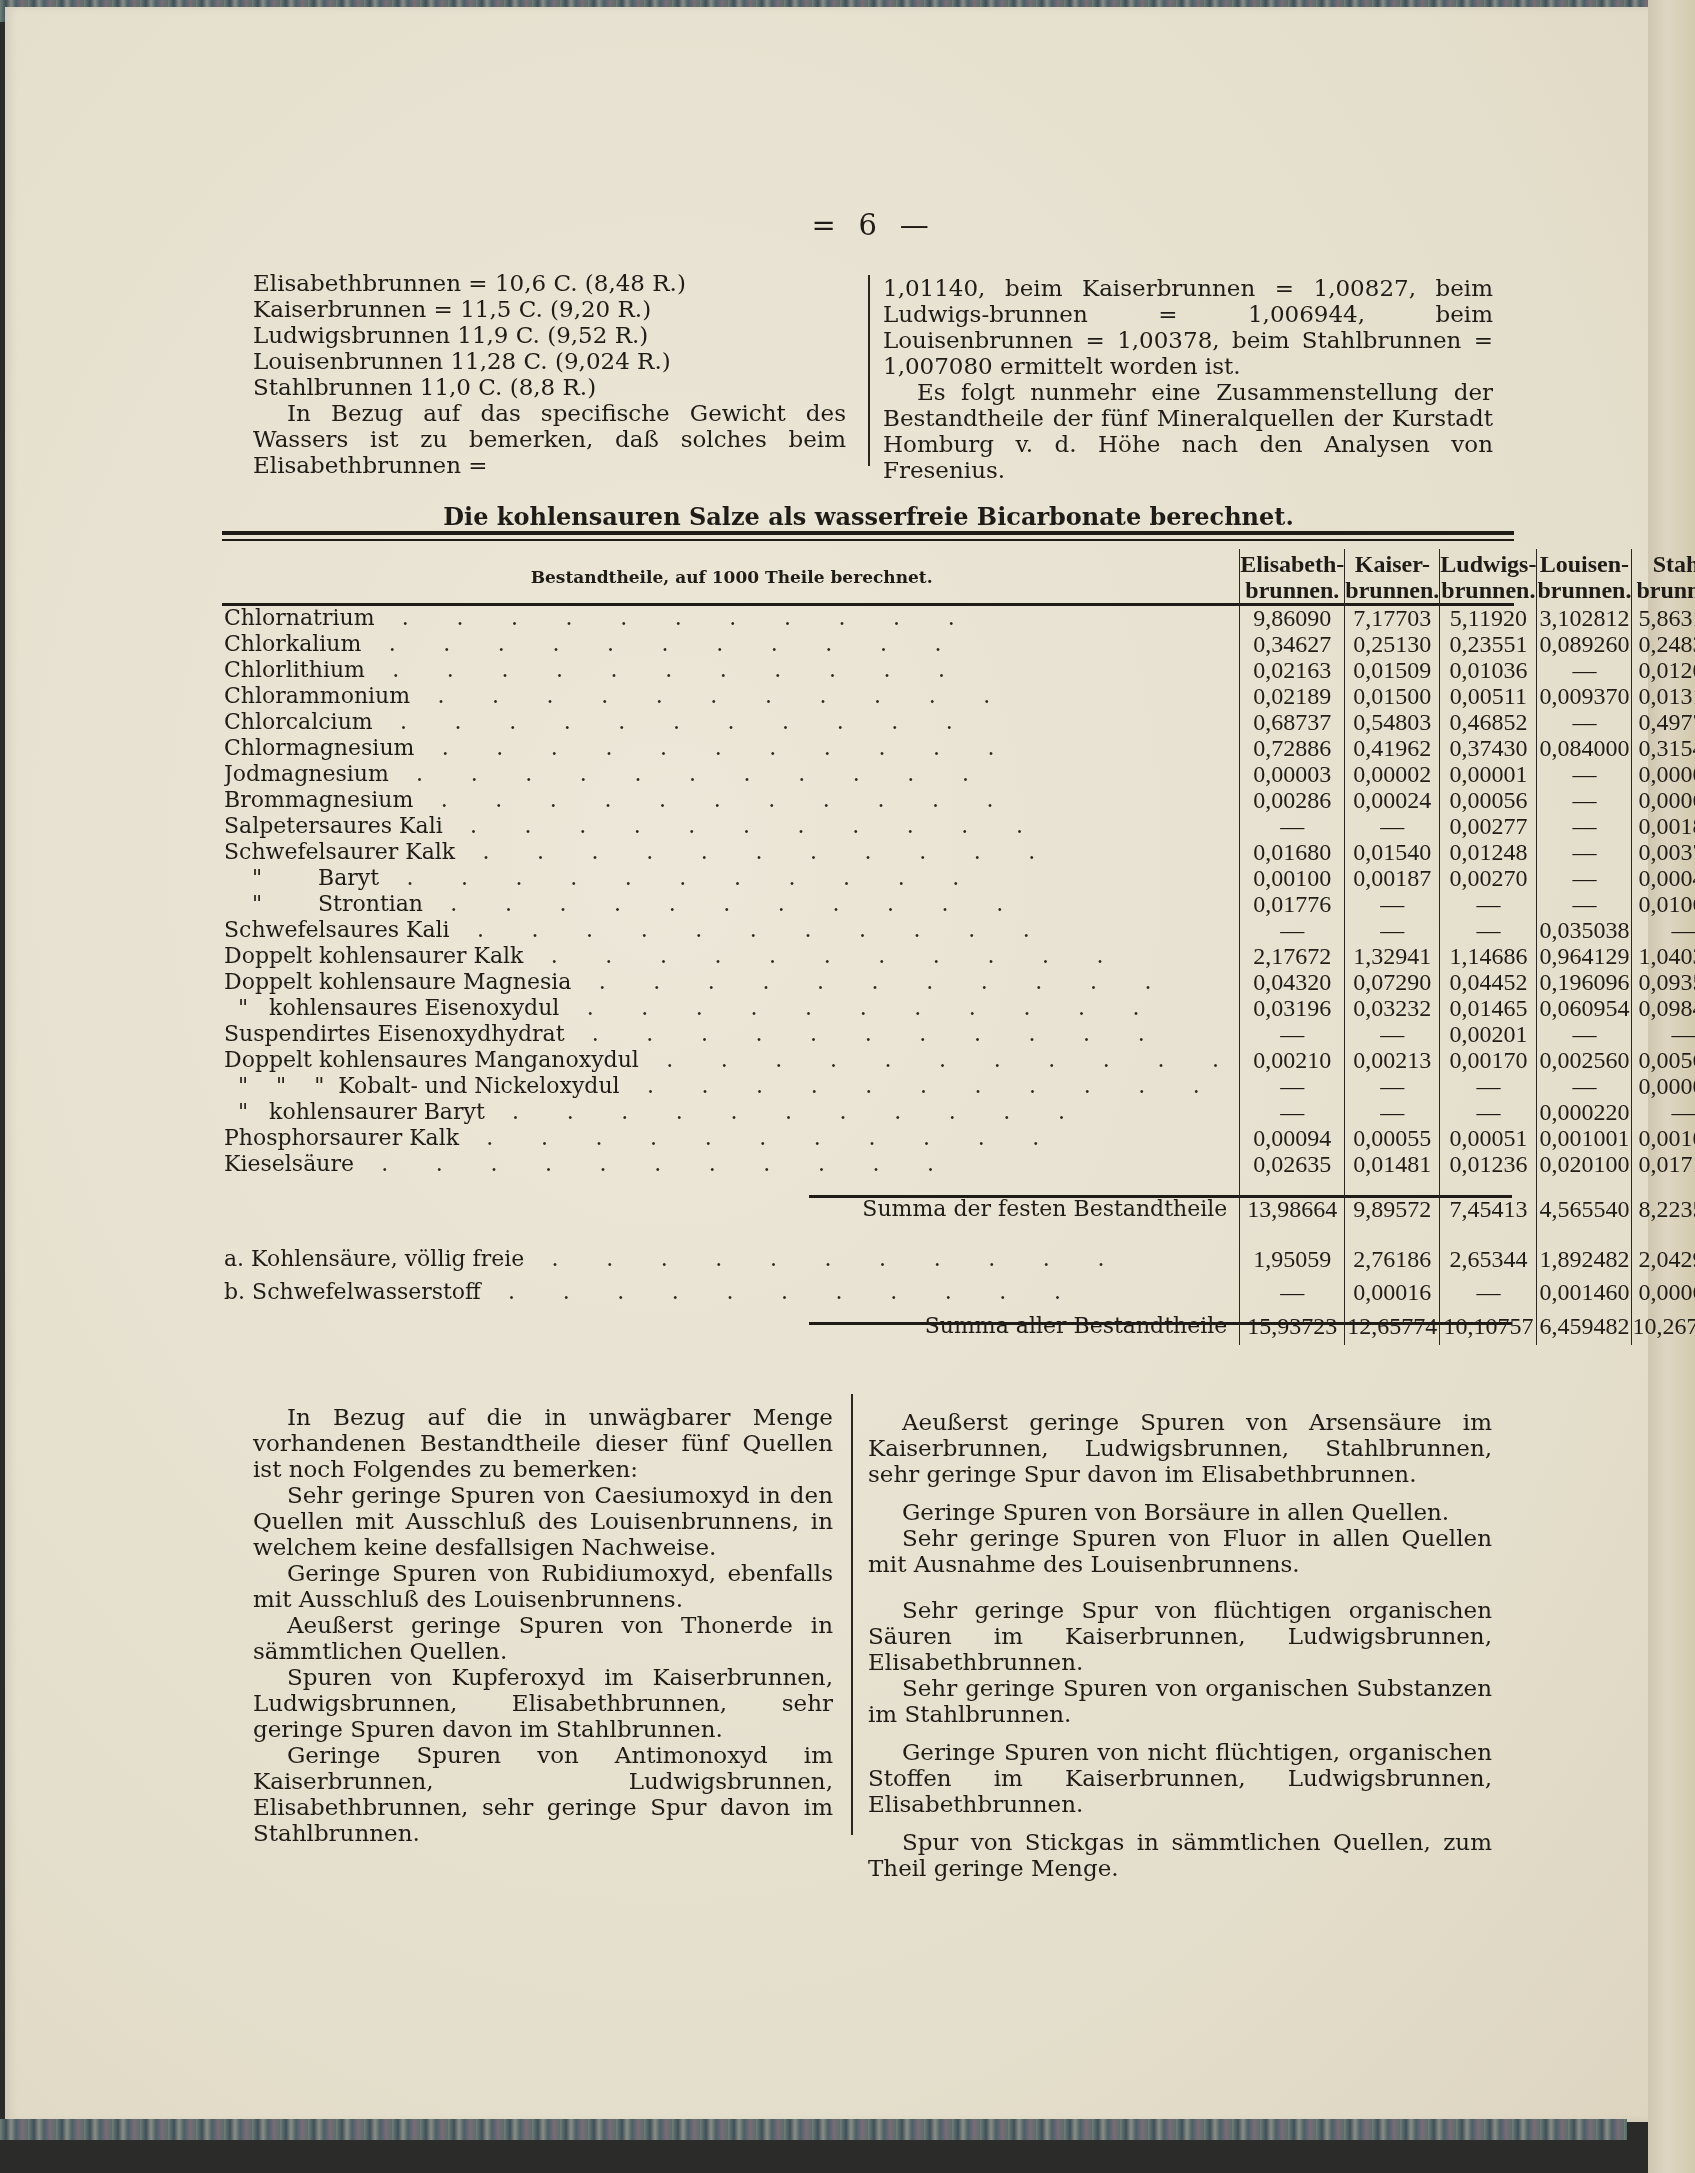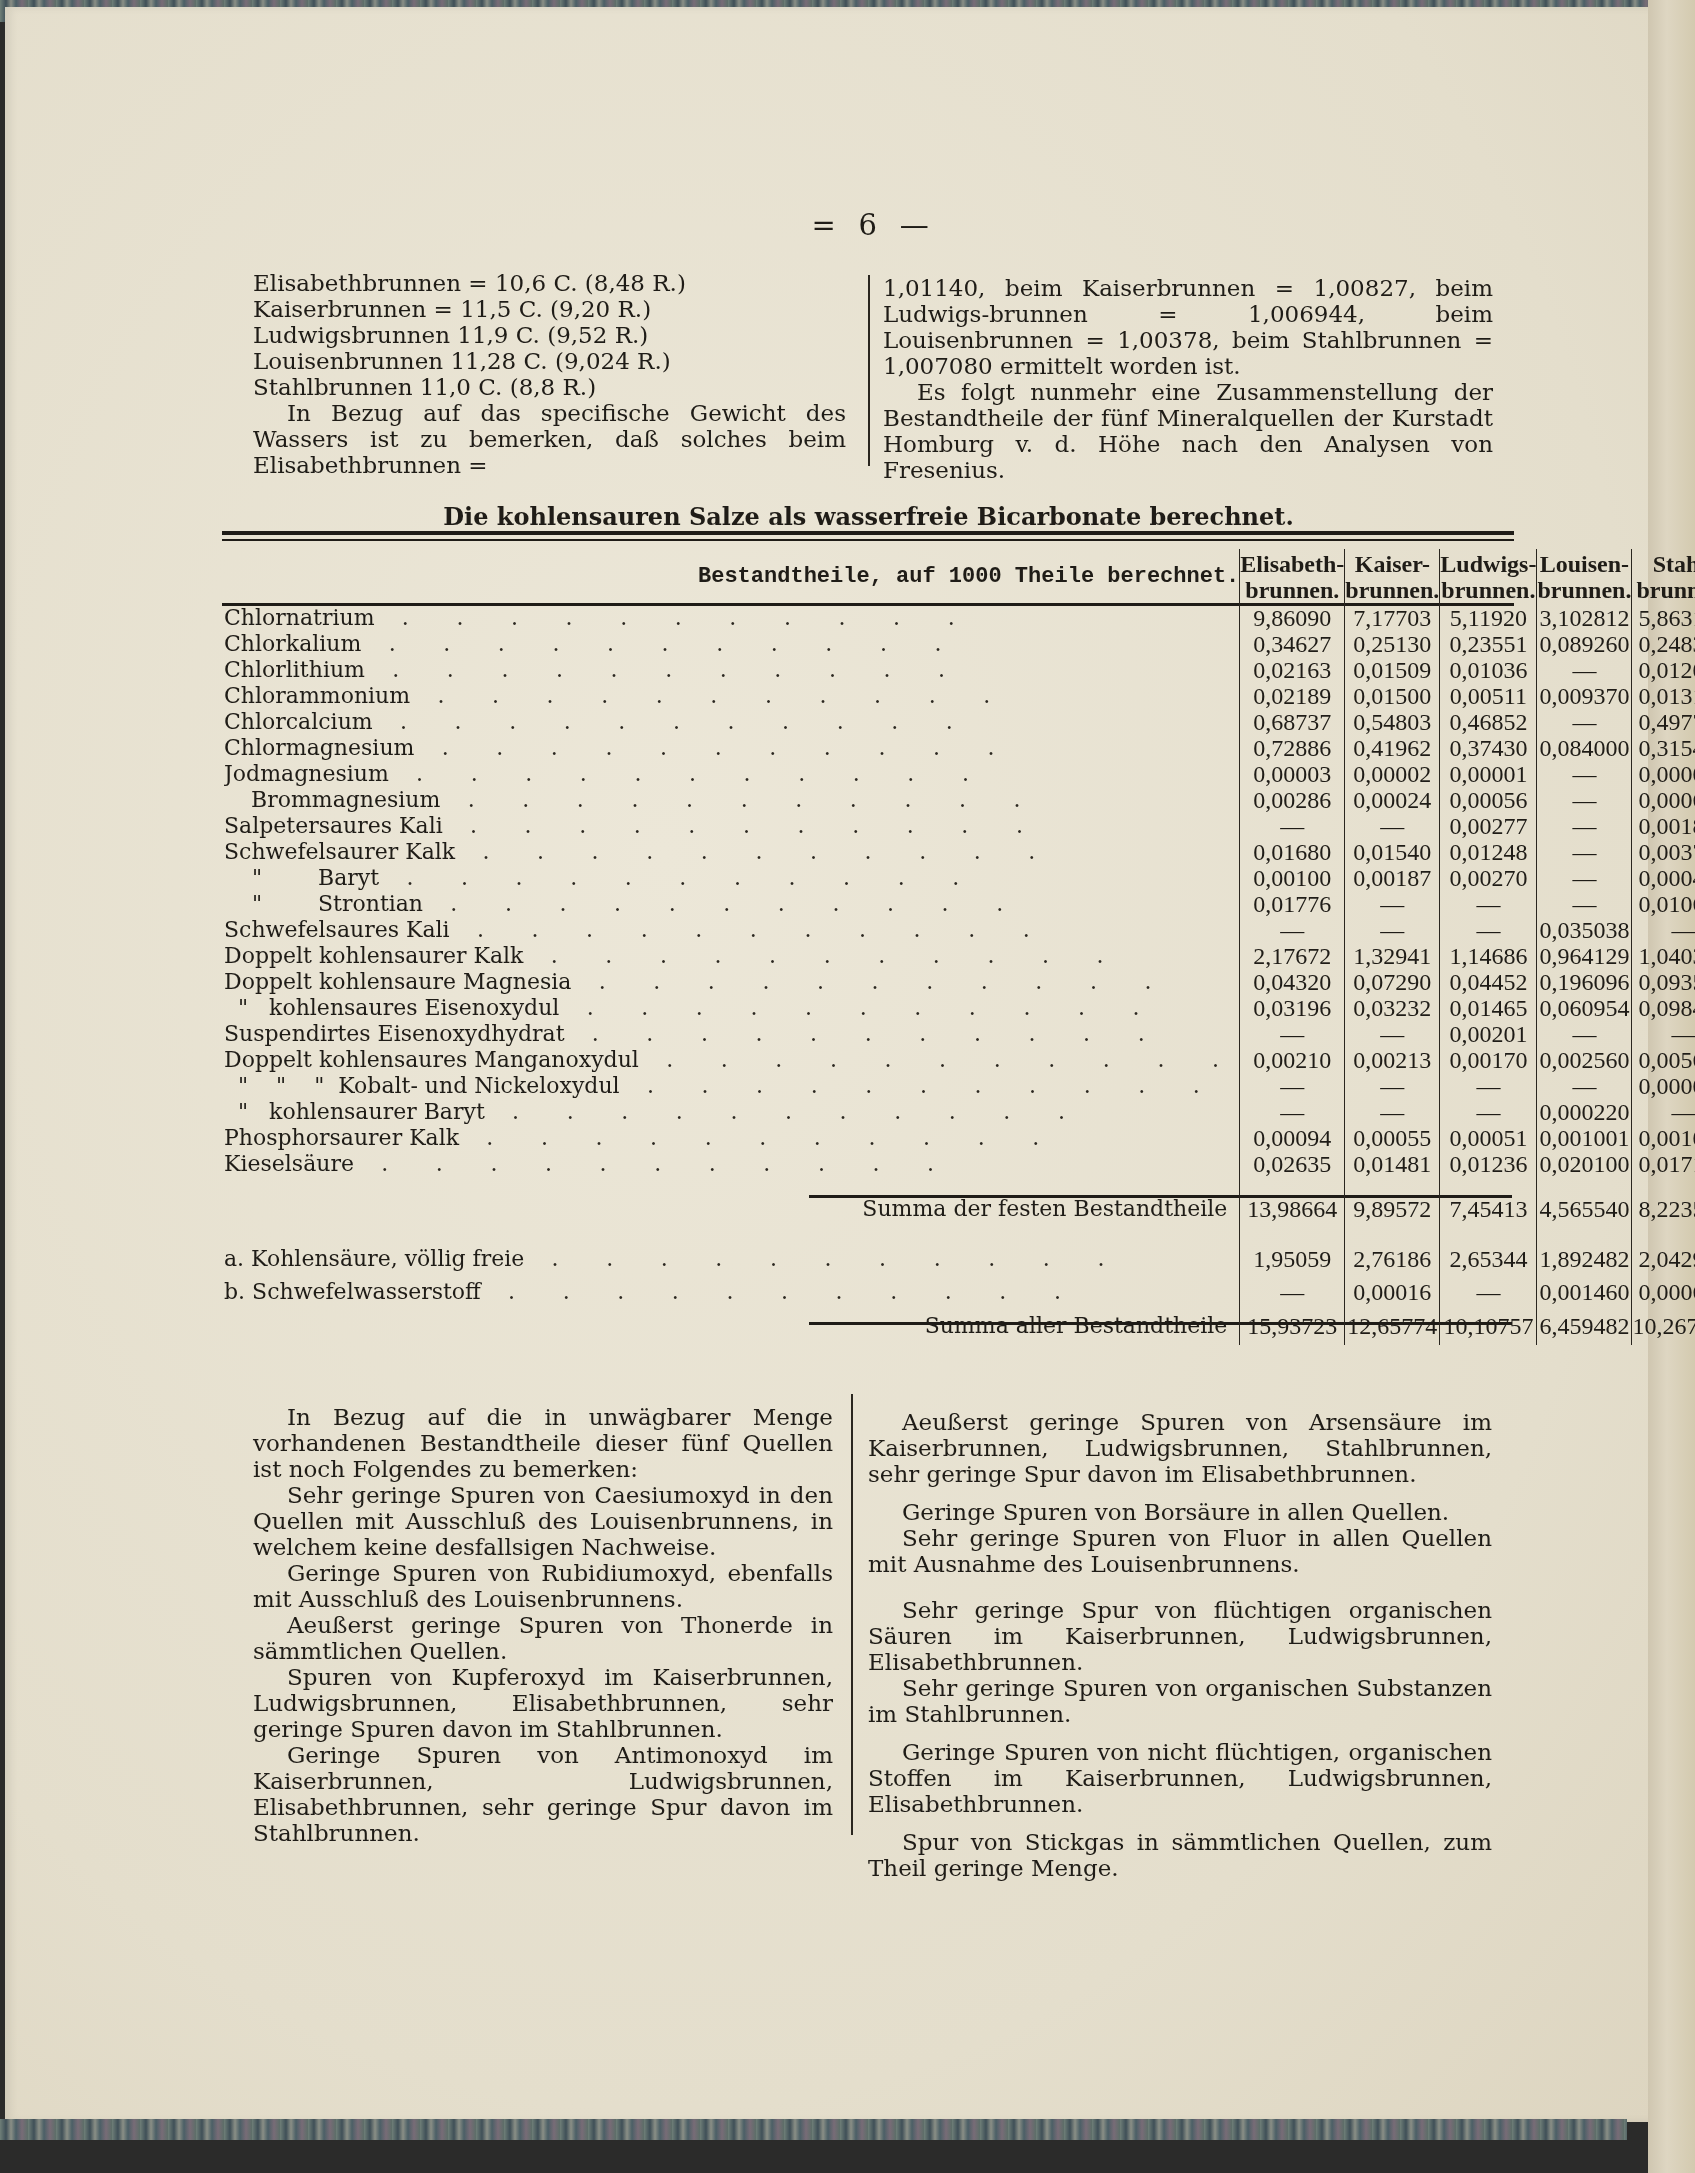--- a/index.html
+++ b/index.html
@@ -40,21 +40,21 @@
     position: absolute; left: 220px; top: 490px; width: 1297px; text-align: center;
     font-size: 24px; font-weight: bold; margin-top: 12px;
   }
   .rule { position: absolute; background: #1f1c17; }
 
   table.data {
     position: absolute; left: 224px; top: 549px; width: 1288px;
     border-collapse: collapse; font-size: 22px;
   }
   table.data td, table.data th { padding: 0; }
-  .hdr-cell { font-size: 22px; font-weight: bold; text-align: right; line-height: 20.3px; font-family: Liberation Mono, monospace; }
+  .hdr-cell { font-size: 17px; font-weight: bold; text-align: center; line-height: 20.3px; }
   .name-cell { width: 632px; white-space: nowrap; overflow: hidden; line-height: 26px; }
   .num-cell {
     width: 131px; text-align: center; font-family: "Liberation Serif", serif;
     font-size: 24px; line-height: 26px; border-left: 1.7px solid #2a261f;
   }
   .dots { color: #2b2720; letter-spacing: 20.3px; }
   .sum-label { text-align: right; padding-right: 12px !important; font-weight: normal; }
 </style>
 </head>
 <body>
@@ -151,21 +151,21 @@
       </tr>
       <tr>
         <td class="name-cell"><span style="white-space: pre;">Jodmagnesium</span><span class="dots"> . . . . . . . . . . .</span></td>
         <td class="num-cell">0,00003</td>
         <td class="num-cell">0,00002</td>
         <td class="num-cell">0,00001</td>
         <td class="num-cell">—</td>
         <td class="num-cell">0,000015</td>
       </tr>
       <tr>
-        <td class="name-cell"><span style="white-space: pre; margin-left: 27px;">Brommagnesium</span><span class="dots"> . . . . . . . . . . .</span></td>
+        <td class="name-cell"><span style="white-space: pre;">Brommagnesium</span><span class="dots"> . . . . . . . . . . .</span></td>
         <td class="num-cell">0,00286</td>
         <td class="num-cell">0,00024</td>
         <td class="num-cell">0,00056</td>
         <td class="num-cell">—</td>
         <td class="num-cell">0,000676</td>
       </tr>
       <tr>
         <td class="name-cell"><span style="white-space: pre;">Salpetersaures Kali</span><span class="dots"> . . . . . . . . . . .</span></td>
         <td class="num-cell">—</td>
         <td class="num-cell">—</td>

